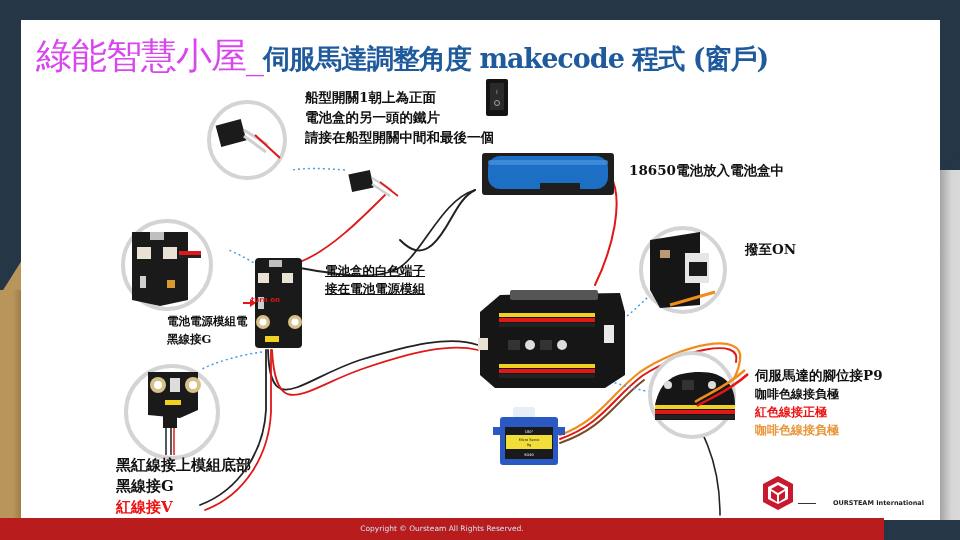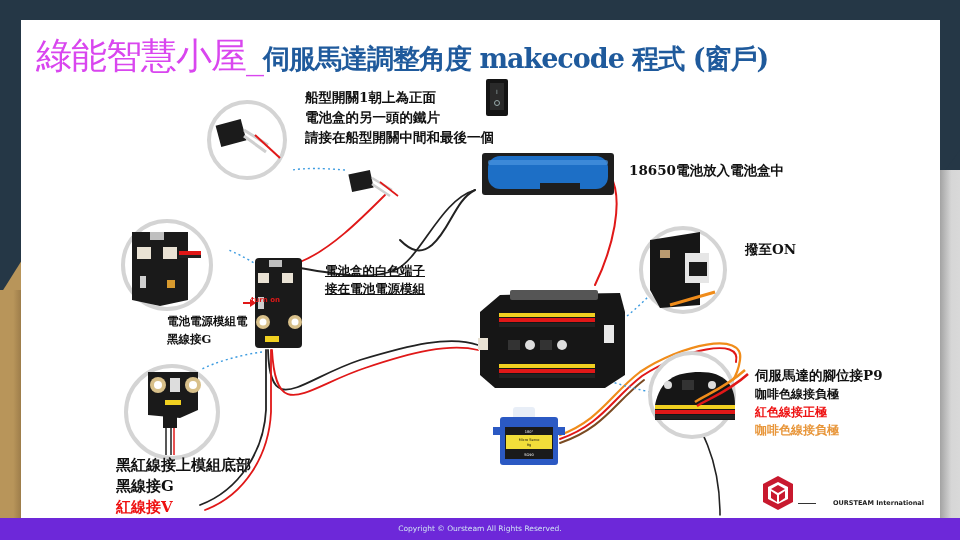--- a/index.html
+++ b/index.html
@@ -2,21 +2,21 @@
 <html><head>
 <meta charset="utf-8">
 <style>
   html, body { margin:0; padding:0; }
   body { width:960px; height:540px; position:relative; overflow:hidden; background:#253746; font-family:"DejaVu Serif","Liberation Serif",serif; }
   .bg-gold { position:absolute; left:0; top:290px; width:22px; height:230px; background:linear-gradient(90deg,#b8955a 0%,#b8955a 60%,#9a7a48 100%); }
   .bg-gold-tip { position:absolute; left:0; top:260px; width:0; height:0; border-left:22px solid transparent; border-bottom:35px solid #b8955a; }
   .bg-right { position:absolute; right:0; top:170px; width:22px; height:350px; background:linear-gradient(90deg,#9a9a9a,#d6d6d6 60%,#d9d9d9); }
   .bg-right-tip { position:absolute; right:0; top:150px; width:0; height:0; border-left:22px solid #253746; border-bottom:30px solid transparent; }
   .slide { position:absolute; left:21px; top:20px; width:919px; height:500px; background:#ffffff; }
-  .footer { position:absolute; left:0; top:518px; width:960px; height:22px; background:#6d28d9; color:#cfe2f3; font-family:"DejaVu Sans","Liberation Sans",sans-serif; font-size:7.5px; text-align:center; line-height:22px; }
+  .footer { position:absolute; left:0; top:518px; width:884px; height:22px; background:#b91c1c; color:#cfe2f3; font-family:"DejaVu Sans","Liberation Sans",sans-serif; font-size:7.5px; text-align:center; line-height:22px; }
   .title { position:absolute; left:36px; top:32px; white-space:nowrap; font-family:"DejaVu Serif","Liberation Serif",serif; font-weight:bold; letter-spacing:-1px; }
   .title .t1 { color:#d946ef; font-size:36px; font-weight:normal; }
   .title .t2 { color:#1f5a9c; font-size:27px; }
   .lbl { position:absolute; color:#111; font-weight:bold; font-size:13.5px; line-height:20px; white-space:nowrap; }
   .lbl.sm { font-size:11.5px; line-height:18px; }
   .red { color:#ee1111; }
   .orange { color:#e8963a; }
   svg.art { position:absolute; left:0; top:0; }
   .logo { position:absolute; left:760px; top:474px; width:170px; height:40px; }
   .logo-name { position:absolute; left:42px; top:2px; font-family:"DejaVu Sans","Liberation Sans",sans-serif; font-weight:bold; font-size:17px; letter-spacing:5px; color:#111; white-space:nowrap; }

